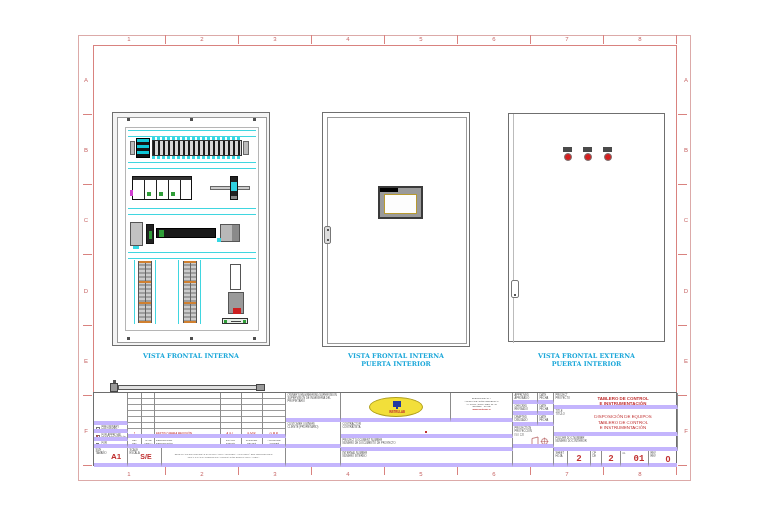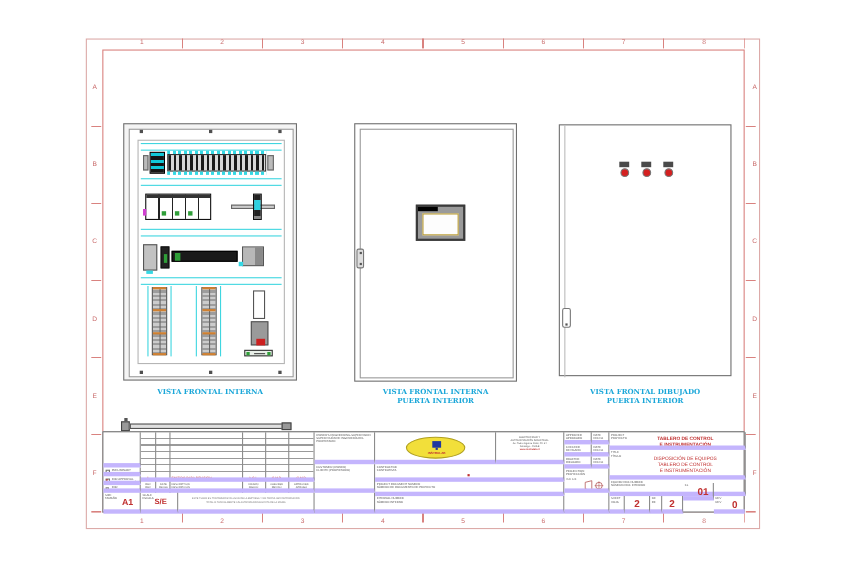--- a/index.html
+++ b/index.html
@@ -179,21 +179,21 @@
     <div class="a" style="left:54px;top:33px;width:9px;height:5px;background:#4a4a4a;"></div>
     <div class="a" style="left:55px;top:39px;width:8px;height:8px;border:1px solid #777;border-radius:50%;background:#d42020;"></div>
     <div class="a" style="left:74px;top:33px;width:9px;height:5px;background:#4a4a4a;"></div>
     <div class="a" style="left:75px;top:39px;width:8px;height:8px;border:1px solid #777;border-radius:50%;background:#d42020;"></div>
     <div class="a" style="left:94px;top:33px;width:9px;height:5px;background:#4a4a4a;"></div>
     <div class="a" style="left:95px;top:39px;width:8px;height:8px;border:1px solid #777;border-radius:50%;background:#d42020;"></div>
     <div class="a" style="left:2px;top:166px;width:8px;height:18px;border:1px solid #777;border-radius:2px;background:#fff;">
       <div class="a" style="left:2px;top:13px;width:2px;height:2px;background:#555;"></div>
     </div>
   </div>
-  <div class="a caption" style="left:508px;top:352px;width:157px;">VISTA FRONTAL DIBUJADO
+  <div class="a caption" style="left:508px;top:352px;width:157px;">VISTA FRONTAL EXTERNA
 PUERTA INTERIOR</div>
 
   <div class="a" style="left:110px;top:383px;width:8px;height:9px;background:#999;border:1px solid #444;"></div>
   <div class="a" style="left:113px;top:380px;width:3px;height:3px;background:#555;"></div>
   <div class="a" style="left:118px;top:385px;width:140px;height:5px;background:#e0e0e0;border:1px solid #555;"></div>
   <div class="a" style="left:256px;top:384px;width:9px;height:7px;background:#999;border:1px solid #444;"></div>
 
   <div class="a tb">
 
     <div class="c" style="left:0;top:0;width:34px;height:32px;"></div>
@@ -354,21 +354,21 @@
     <div class="c" style="left:474px;top:58px;width:23px;height:16px;">
         <div class="bigval" style="font-size:9px;line-height:15px;">2</div>
       </div>
     <div class="c" style="left:497px;top:58px;width:11px;height:16px;">
         <div class="micro">OF
 DE</div>
       </div>
     <div class="c" style="left:508px;top:58px;width:19px;height:16px;">
         <div class="bigval" style="font-size:9px;line-height:15px;">2</div>
       </div>
-    <div class="c" style="left:527px;top:46px;width:28px;height:16px;">
+    <div class="c" style="left:527px;top:58px;width:28px;height:16px;font-family:Liberation Mono, monospace;">
       <div class="micro">CL</div>
       <div class="a bigval" style="left:8px;top:1px;width:20px;font-size:9px;line-height:14px;">01</div>
     </div>
     <div class="c" style="left:555px;top:58px;width:28px;height:16px;border-right:none;">
       <div class="micro">REV
 REV</div>
       <div class="a bigval" style="left:10px;top:1px;width:18px;font-size:9px;line-height:14px;">0</div>
     </div>
   </div>
 

